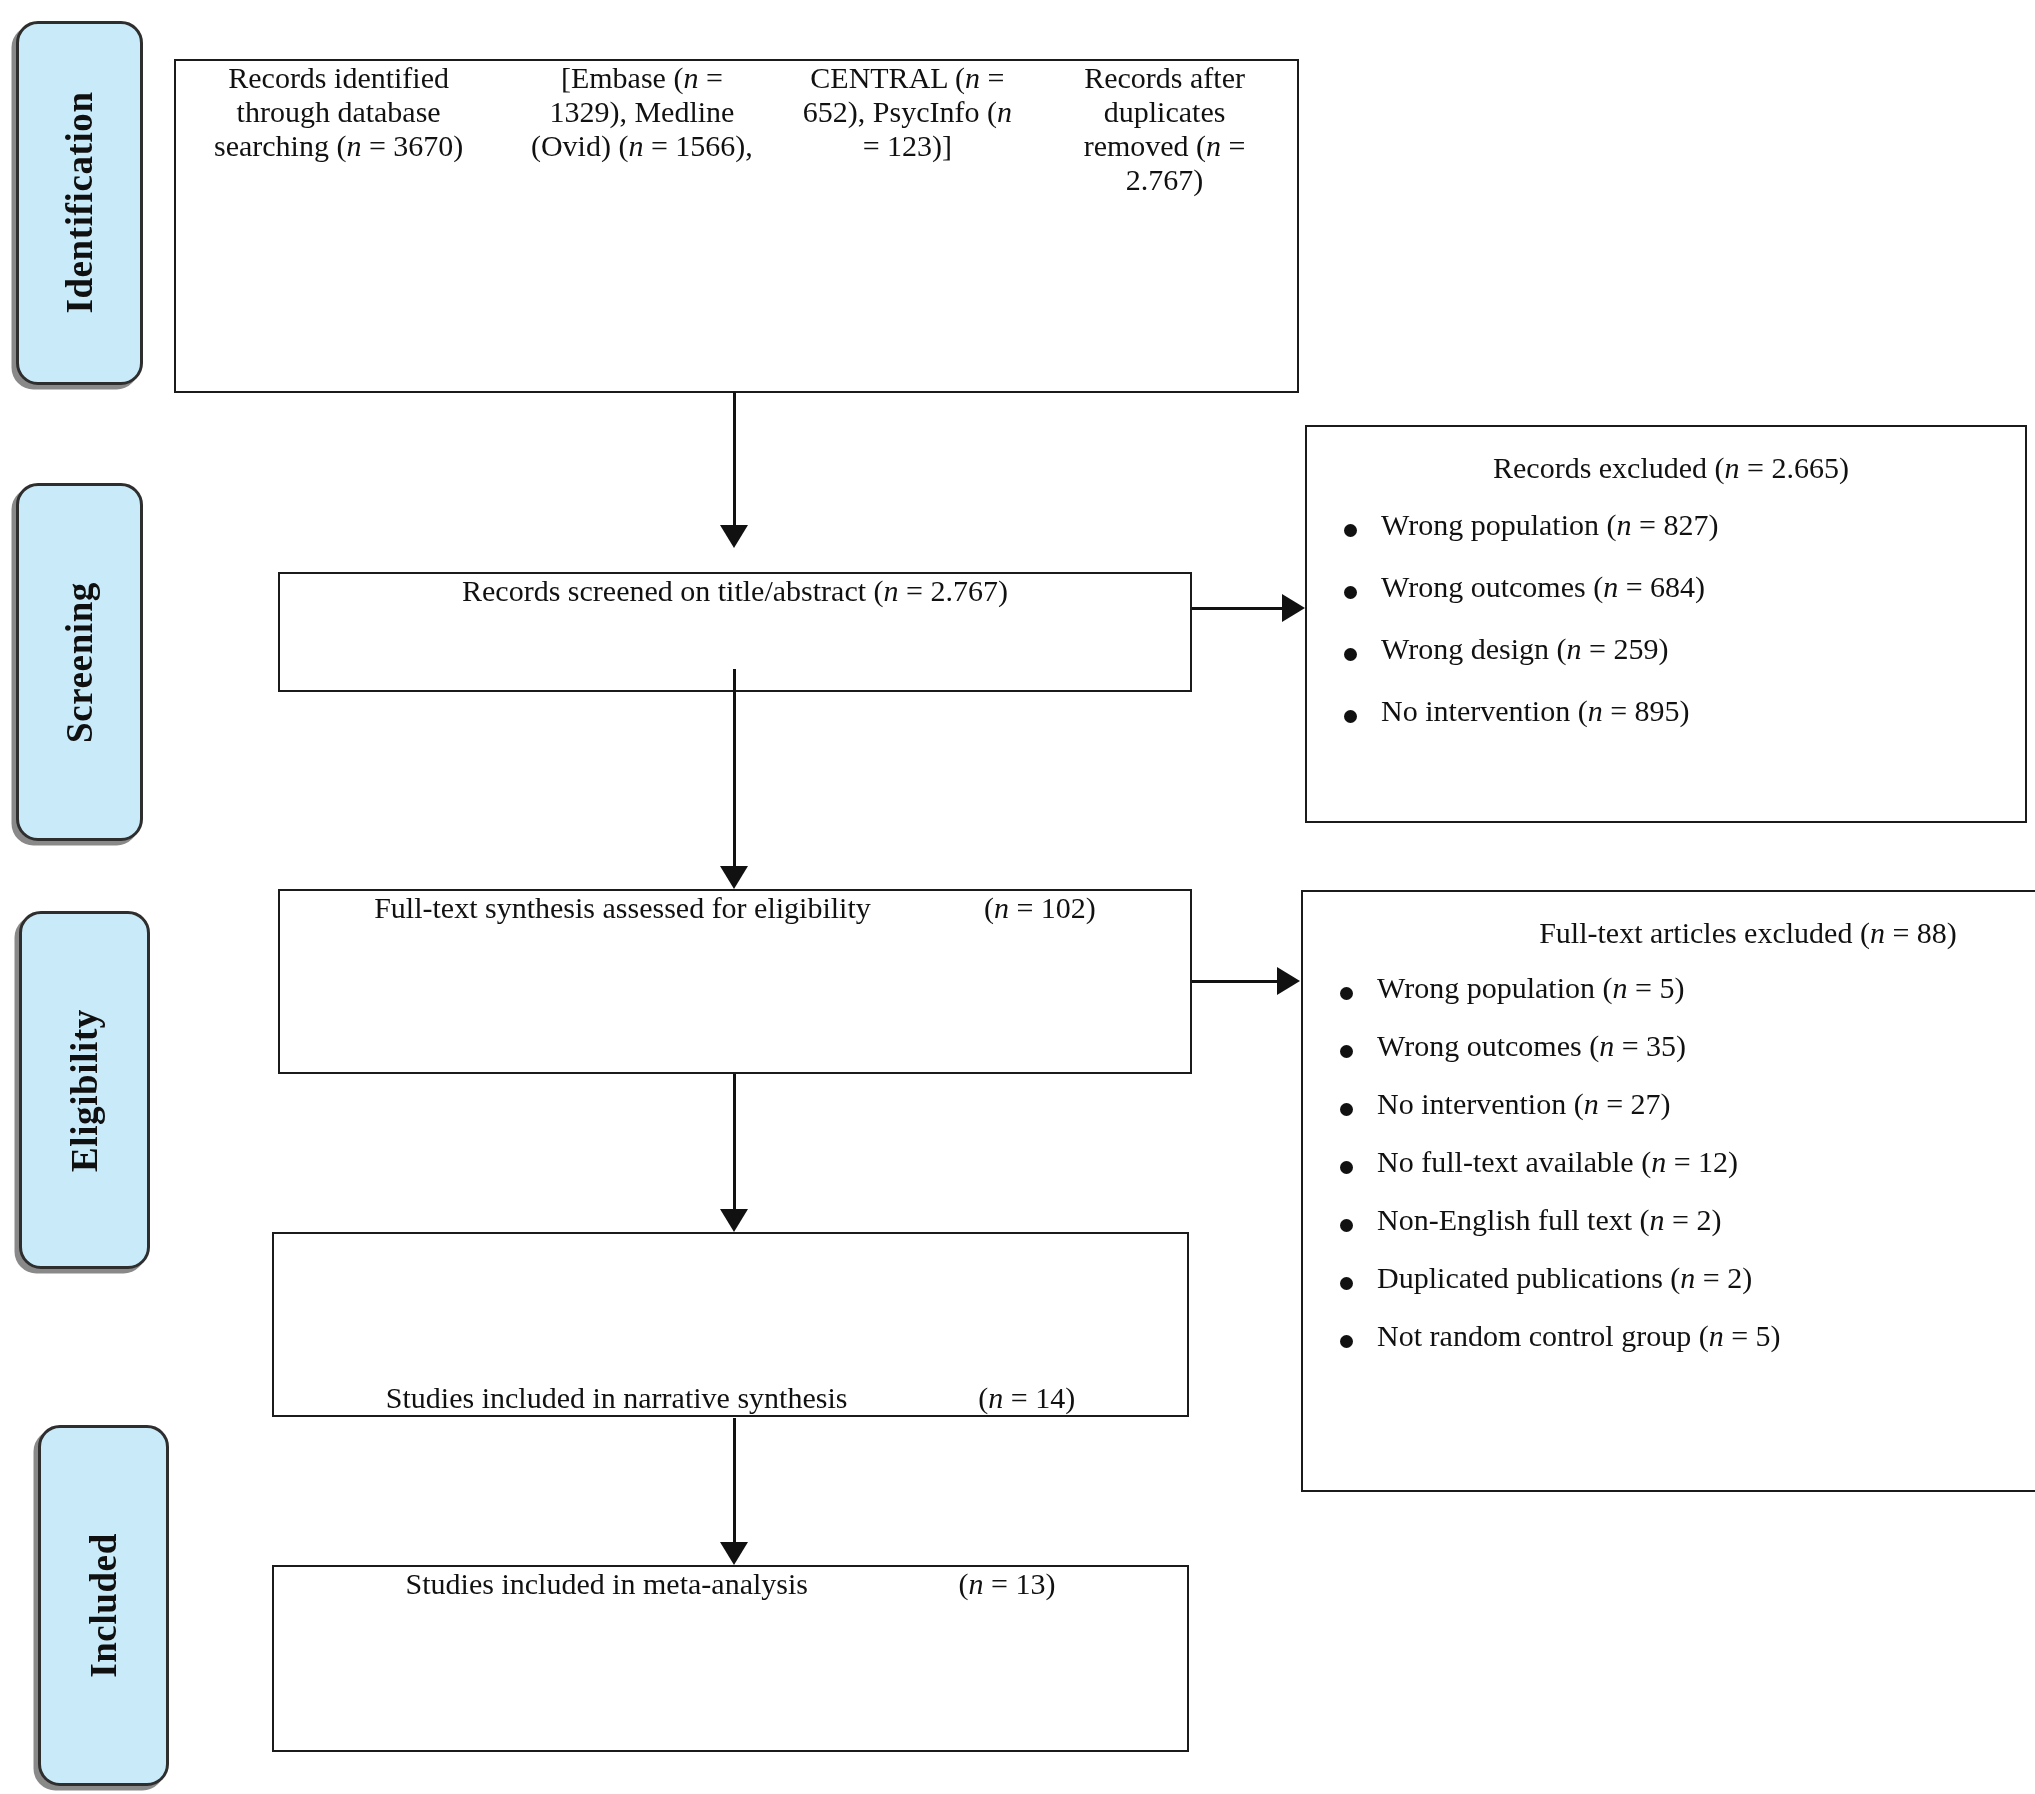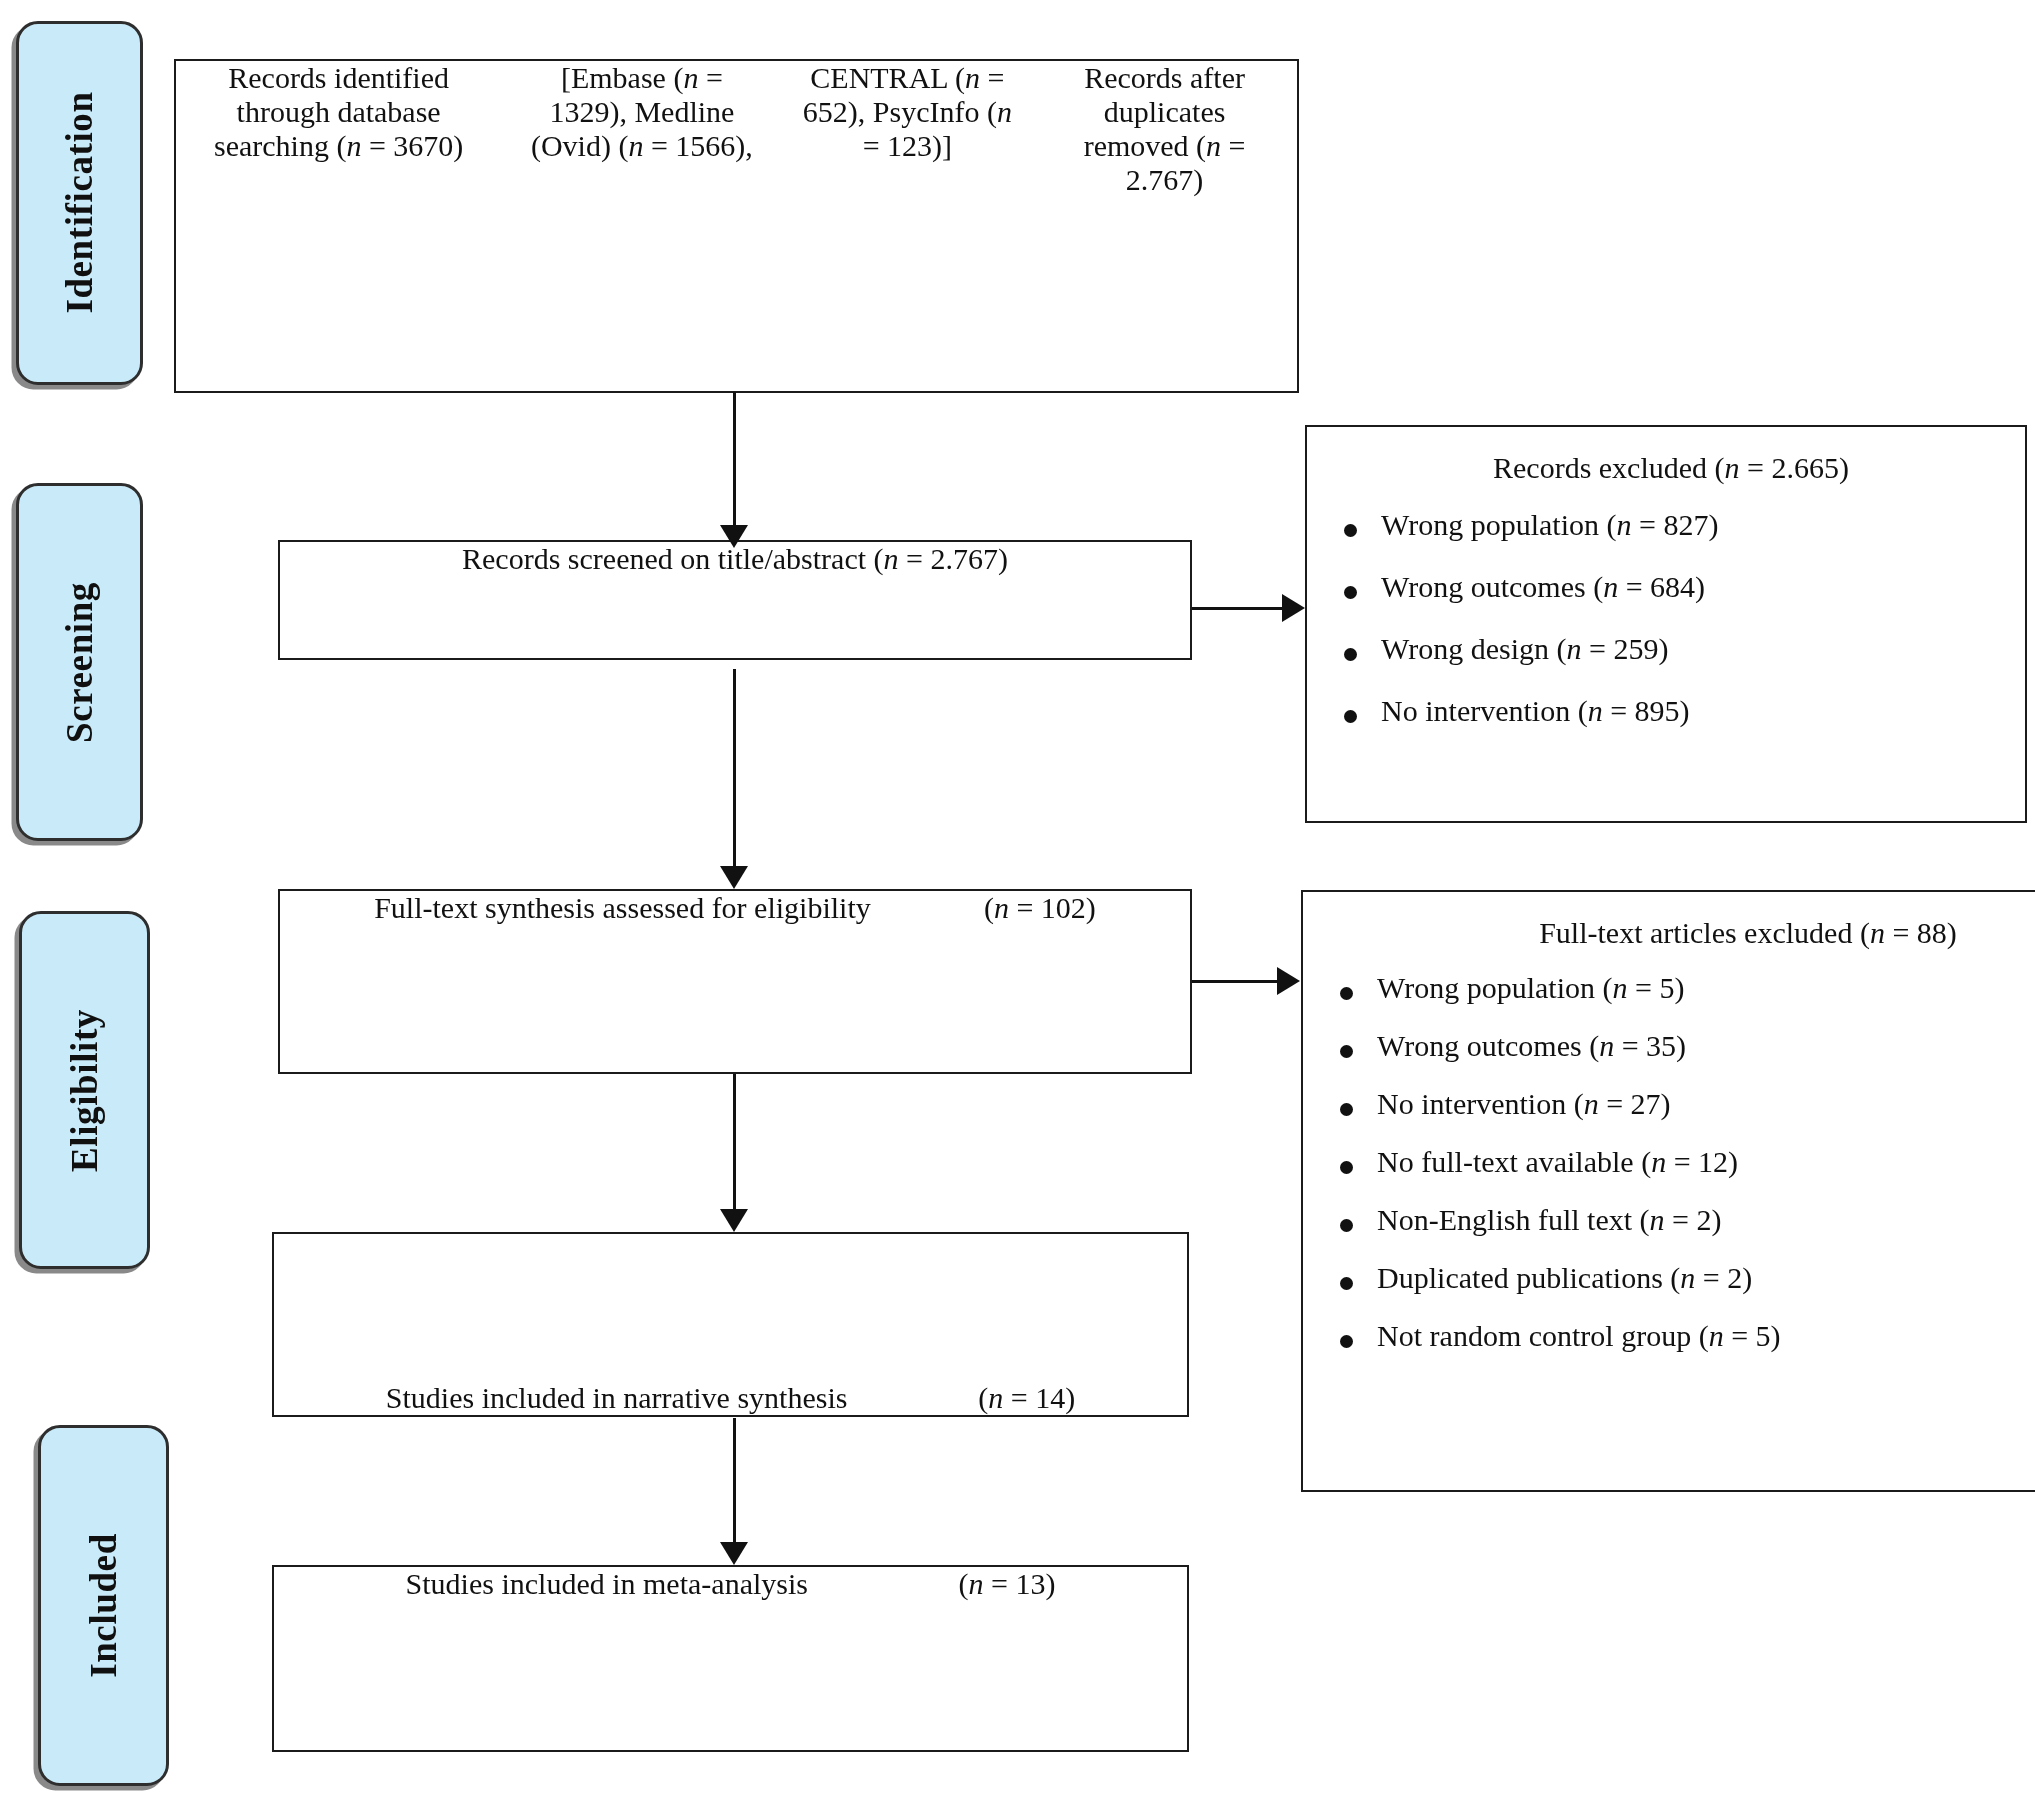--- a/index.html
+++ b/index.html
@@ -37,21 +37,21 @@
     position:absolute;
     background:#ffffff;
     border:2.6px solid var(--box-border,#1b1b1b);
     box-sizing:border-box;
     display:flex;flex-direction:row;justify-content:space-evenly;
     font-size:30px;
     text-align:center;
   }
   .box .line{padding:0 19px;}
   #box-identification{left:174px;top:59px;width:1125px;height:334px;}
-  #box-screening{left:278px;top:540px;width:914px;height:120px;}
+  #box-screening{left:278px;top:572px;width:914px;height:120px;}
   #box-eligibility{left:278px;top:889px;width:914px;height:185px;}
   #box-narrative{left:272px;top:1232px;width:917px;height:185px;align-items:flex-end;}
   #box-meta{left:272px;top:1565px;width:917px;height:187px;}
 
   
   .exbox{
     position:absolute;
     background:#ffffff;
     border:2.6px solid var(--box-border,#1b1b1b);
     box-sizing:border-box;

